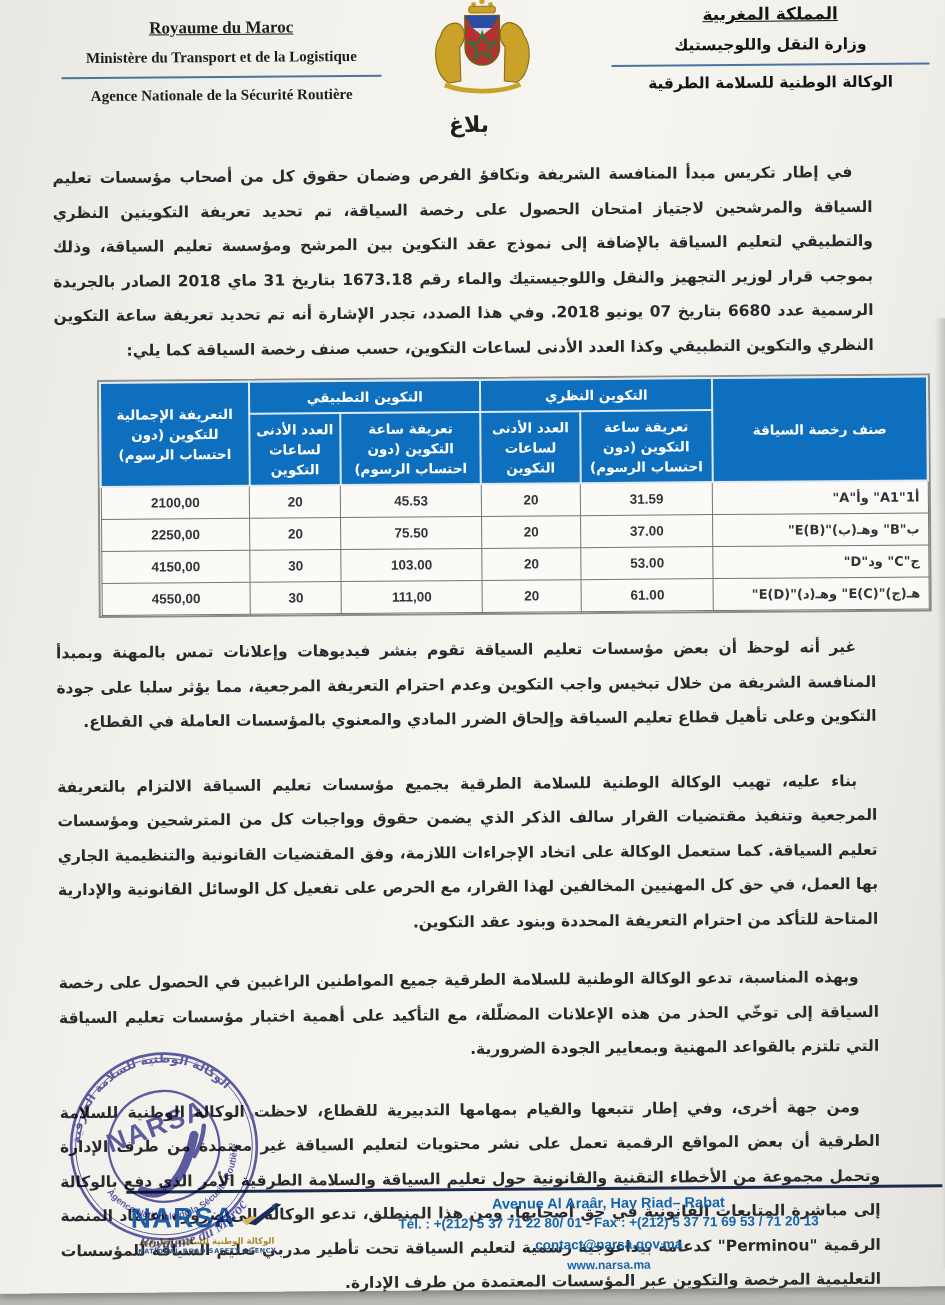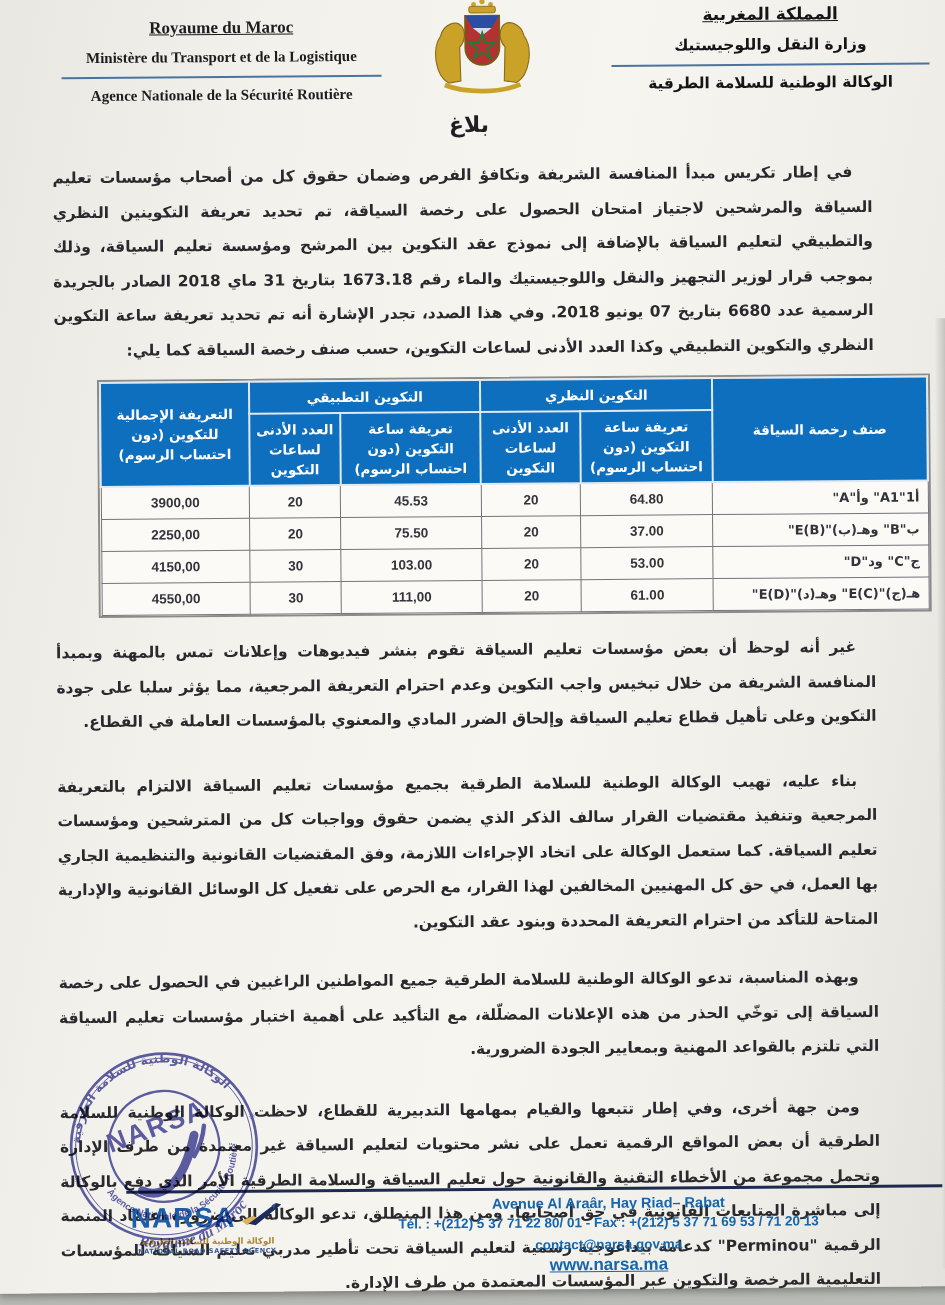--- a/index.html
+++ b/index.html
@@ -72,21 +72,21 @@
   .narsa-word{font-family:"Liberation Sans",sans-serif;font-size:28px;font-weight:bold;
     color:#1f5ea8;letter-spacing:1px;line-height:28px;}
   .logo-sub-ar{font-size:8.5px;color:#a9872e;font-weight:bold;margin-top:1px;}
   .logo-sub-en{font-size:6.5px;color:#32568c;font-weight:bold;letter-spacing:.6px;margin-top:1px;}
 
   .footer-contact{position:absolute;left:300px;right:38px;top:1204px;text-align:center;
     color:#1565ad;font-weight:bold;font-family:"Liberation Sans",sans-serif;}
   .fc-address{font-size:14.5px;margin-bottom:4px;}
   .fc-tel{font-size:13.5px;margin-bottom:5px;}
   .fc-email{font-size:13.5px;margin-bottom:3px;text-decoration:none;color:#1565ad;display:inline-block;}
-  .fc-web{display:inline-block;font-size:17px;text-decoration:underline;color:#1565ad;}
+  .fc-web{display:inline-block;font-size:12px;color:#1565ad;}
   .fc-row{display:block;}
 </style>
 </head>
 <body>
 
 <div class="paper">
 
   <div class="lh-fr">
     <div class="l1">Royaume du Maroc</div>
     <div class="l2">Ministère du Transport et de la Logistique</div>
@@ -147,25 +147,25 @@
           <tr>
             <th>تعريفة ساعة التكوين (دون احتساب الرسوم)</th>
             <th>العدد الأدنى لساعات التكوين</th>
             <th>تعريفة ساعة التكوين (دون احتساب الرسوم)</th>
             <th>العدد الأدنى لساعات التكوين</th>
           </tr>
         </thead>
         <tbody>
           <tr>
             <td class="lic">أ1"A1" وأ"A"</td>
-            <td>64.80</td>
+            <td>31.59</td>
             <td>20</td>
             <td>45.53</td>
             <td>20</td>
-            <td>3900,00</td>
+            <td>2100,00</td>
           </tr>
           <tr>
             <td class="lic">ب"B" وهـ(ب)"E(B)"</td>
             <td>37.00</td>
             <td>20</td>
             <td>75.50</td>
             <td>20</td>
             <td>2250,00</td>
           </tr>
           <tr>

